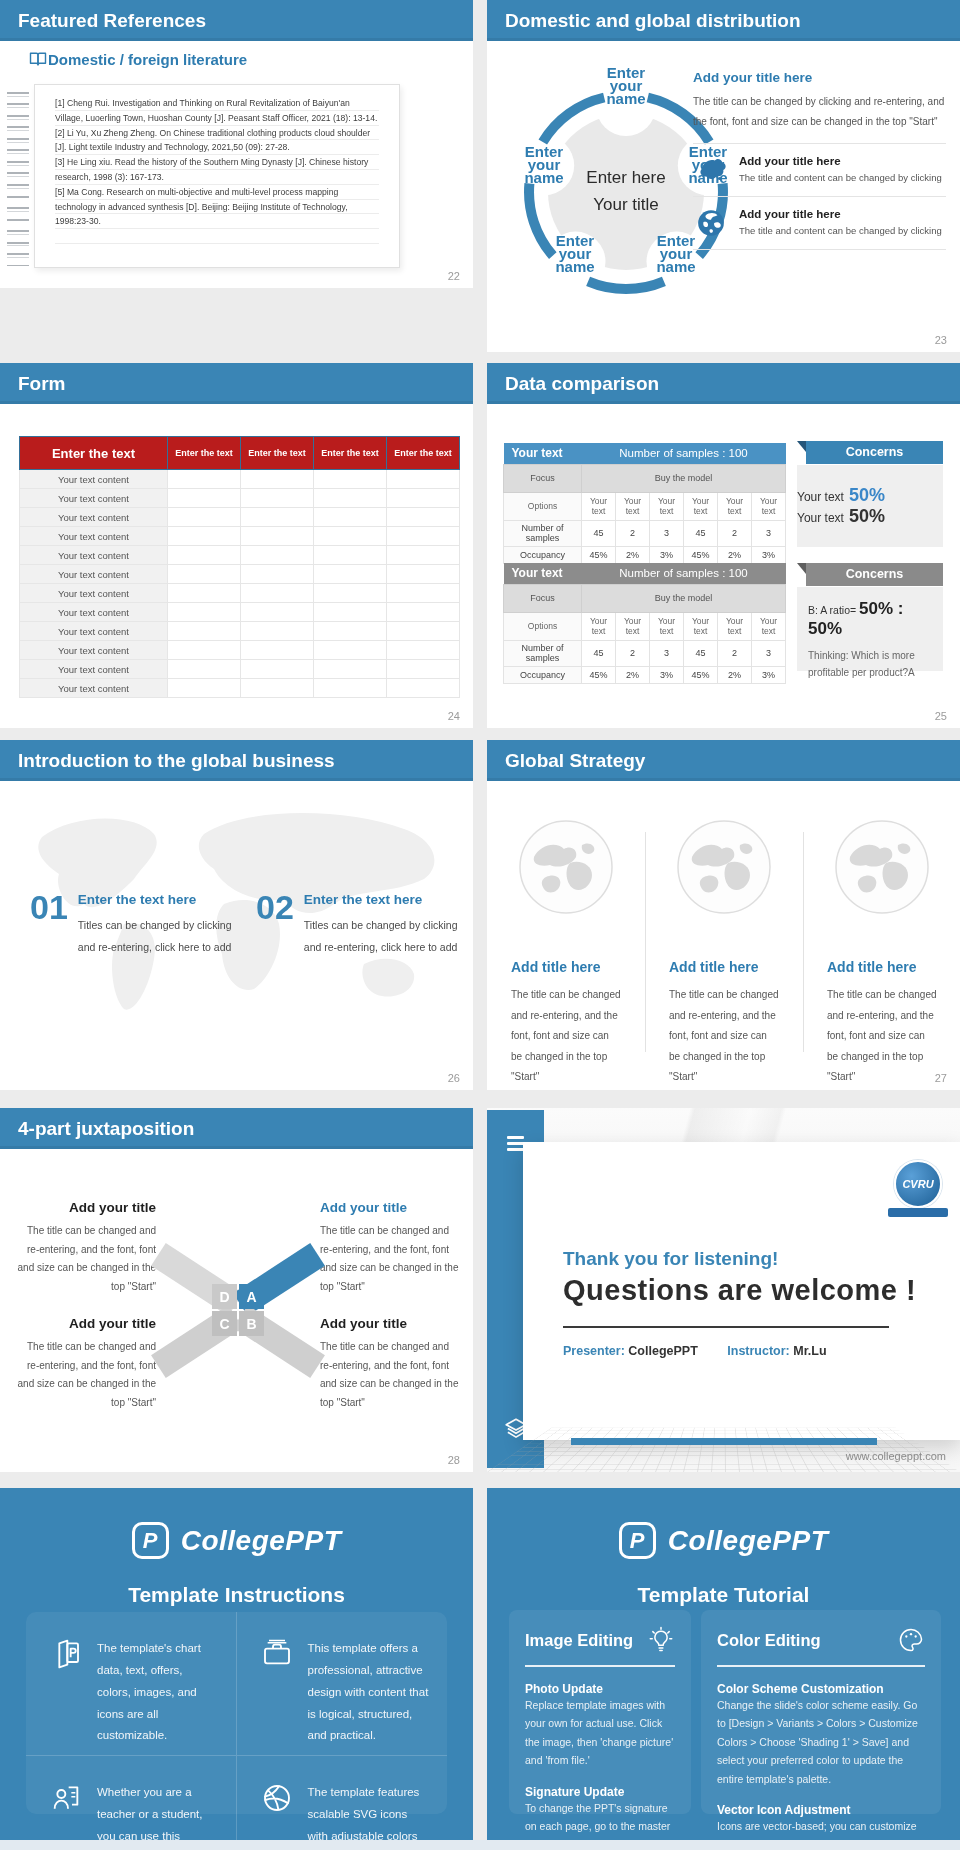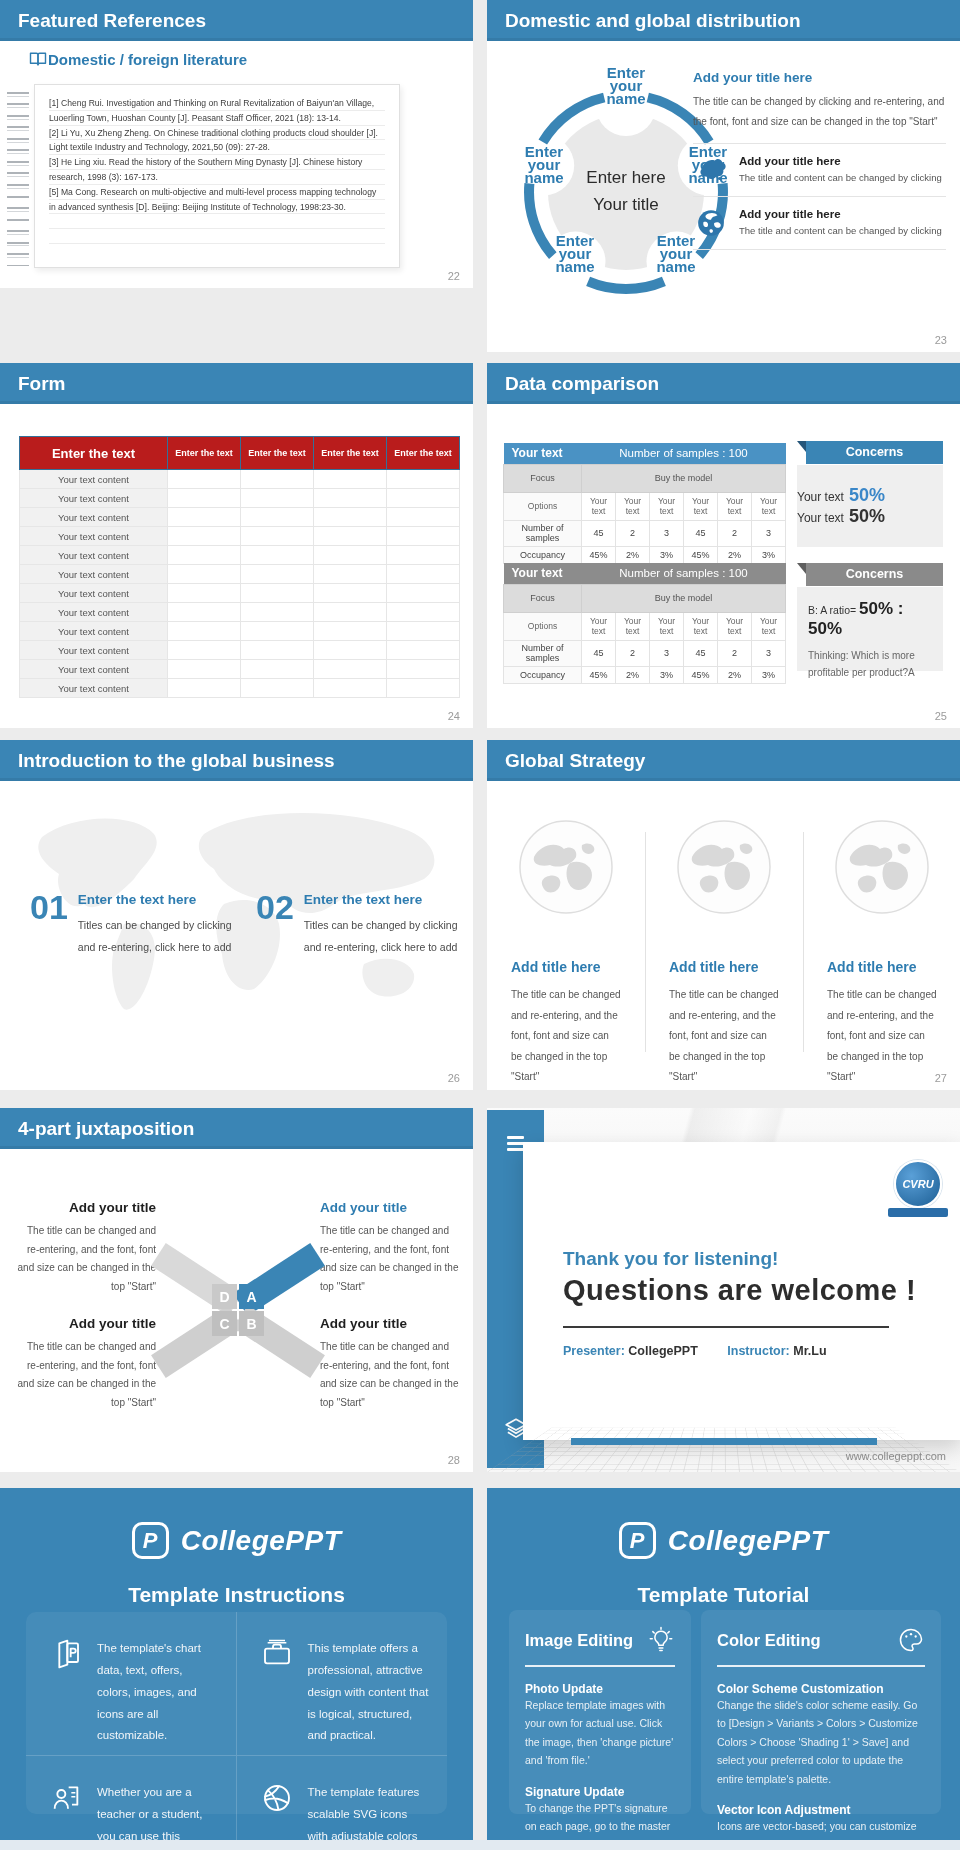--- a/index.html
+++ b/index.html
@@ -11,21 +11,21 @@
   .page{position:relative;width:960px;height:1850px;background:#ececec;overflow:hidden}
   .slide{position:absolute;background:#fff;overflow:hidden}
   .slide-h{height:41px;background:var(--accent);color:#fff;font-size:19px;font-weight:bold;line-height:41px;padding-left:18px;box-shadow:inset 0 -3px 0 rgba(0,0,0,.07)}
   .pg{position:absolute;right:13px;bottom:6px;font-size:11px;color:#9b9b9b}
 
   
   .ref-head{position:absolute;left:28px;top:49px;display:flex;align-items:center;gap:0;color:var(--accent-dark);font-size:15px;font-weight:bold}
   .spiral{position:absolute;left:7px;top:90px;width:22px;height:178px;
     background:repeating-linear-gradient(to bottom,transparent 0 2px,#aeb3b8 2px 4px,transparent 4px 6px,#d4d7da 6px 7px,transparent 7px 11.5px)}
   .ref-box{position:absolute;left:34px;top:84px;width:366px;height:184px;background:#fff;border:1px solid #e0e0e0;
-    box-shadow:2px 3px 6px rgba(0,0,0,.08);padding:11px 14px;background-origin:content-box;background-clip:content-box;
+    box-shadow:2px 3px 6px rgba(0,0,0,.08);padding:11px 20px;background-origin:content-box;background-clip:content-box;
     background-image:repeating-linear-gradient(to bottom,transparent 0 13.8px,#ececec 13.8px 14.8px)}
   .ref-box p{font-size:8.6px;line-height:14.8px;color:#3d3d3d}
 
   
   .diag{position:absolute;left:4px;top:60px;width:270px;height:258px}
   .diag .node{position:absolute;width:56px;text-align:center;color:var(--accent-dark);font-weight:bold;font-size:15px;line-height:13px}
   .diag .ctr{position:absolute;left:0;top:104px;width:270px;text-align:center;font-size:17px;line-height:27px;color:#2b2b2b}
   .dist-aside{position:absolute;left:206px;top:70px;width:253px}
   .dist-aside h3{color:var(--accent-dark);font-size:13.5px;font-weight:bold;margin-bottom:7px}
   .dist-aside .lead{font-size:10px;color:#555;line-height:1.95}

